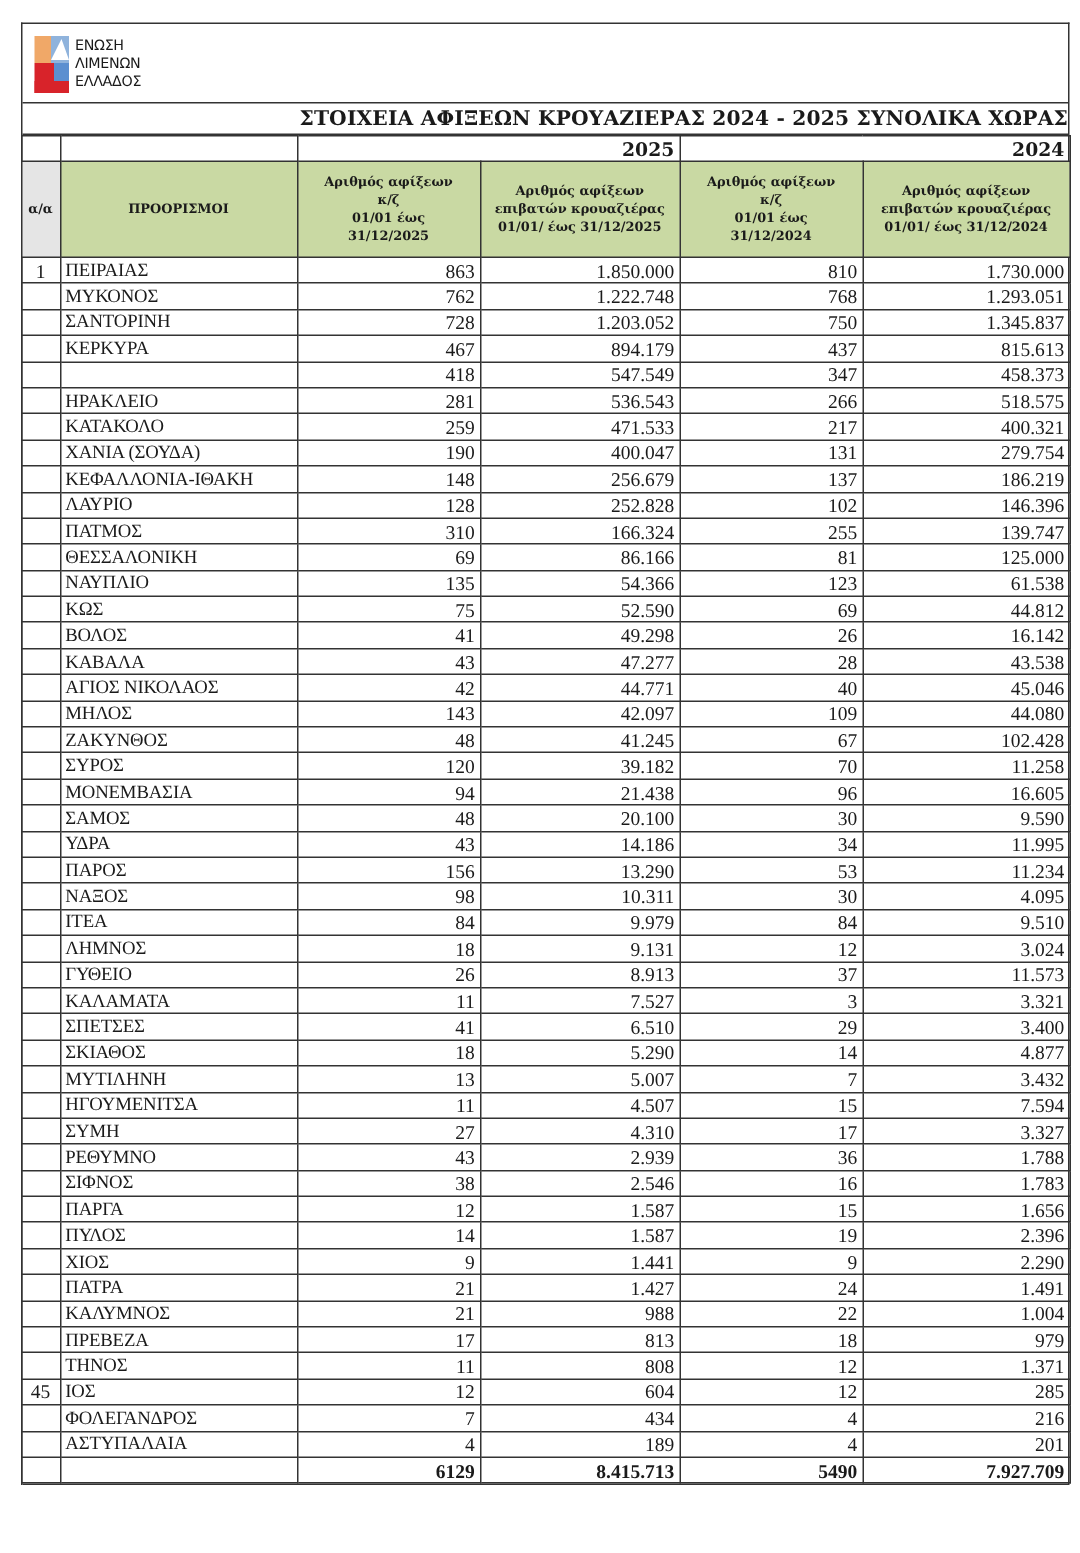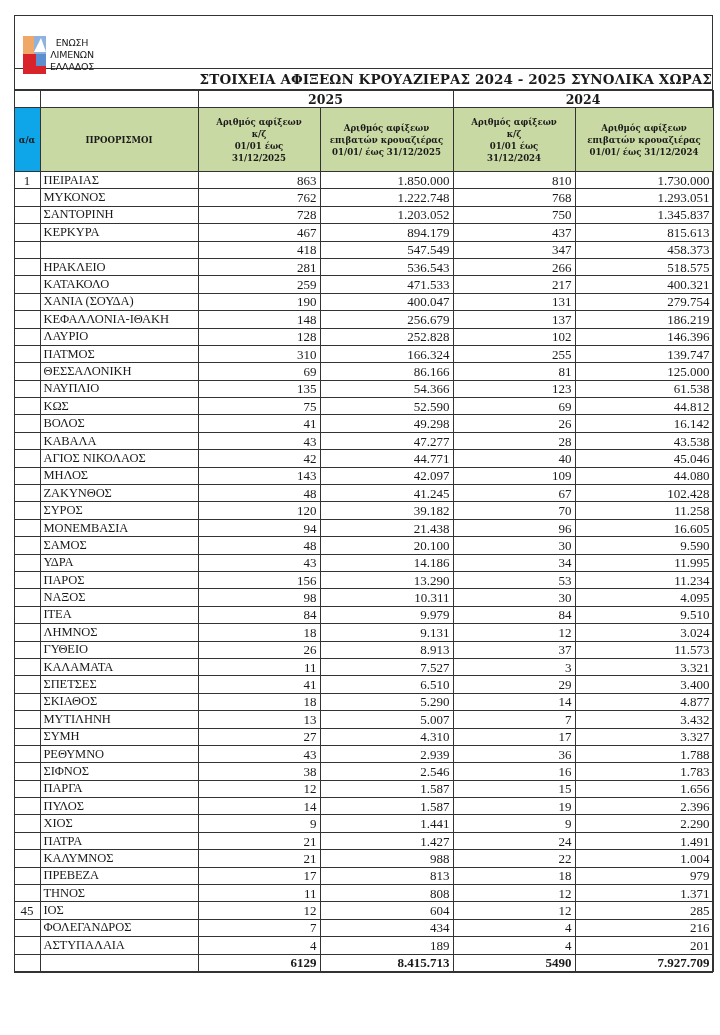--- a/index.html
+++ b/index.html
@@ -1,33 +1,33 @@
 <!DOCTYPE html>
 <html><head>
 <meta charset="utf-8">
 <style>
   html, body { margin:0; padding:0; background:#ffffff; }
   body { width:720px; height:1035px; position:relative; overflow:hidden;
          font-family:"DejaVu Serif", "Liberation Serif", serif; color:#1a1a1a; }
   .sheet { position:absolute; left:14px; top:15px; width:699px; border:1.5px solid #333; border-bottom:none; box-sizing:border-box; }
   .logo-row { height:52px; border-bottom:1.5px solid #333; position:relative; }
-  .logo { position:absolute; left:8px; top:17px; width:100px; height:44px; display:flex; align-items:center;text-align:center; }
+  .logo { position:absolute; left:8px; top:5px; width:100px; height:44px; display:flex; align-items:center; }
   .logo-mark { width:23px; height:38px; position:relative; margin-right:4px; }
   .lm-orange { position:absolute; left:0; top:0; width:11px; height:18px; background:#f0a868; }
   .lm-blue { position:absolute; left:11px; top:0; width:12px; height:18px; background:#8fb3dc; }
   .lm-sail { position:absolute; left:11px; top:2px; width:0; height:0; border-left:7px solid transparent; border-right:5px solid transparent; border-bottom:14px solid #ffffff; }
   .lm-red { position:absolute; left:0; top:18px; width:13px; height:20px; background:#d8232a; }
   .lm-blue2 { position:absolute; left:13px; top:18px; width:10px; height:20px; background:#5b8fd0; }
   .lm-red2 { position:absolute; left:0; top:30px; width:23px; height:8px; background:#d8232a; }
   .logo-text { font-family:"DejaVu Sans", "Liberation Sans", sans-serif; font-size:9.5px; line-height:12px; color:#1a1a1a; letter-spacing:-0.2px; }
   .title-row { height:20px; border-bottom:1.5px solid #333; text-align:right; font-weight:bold; font-size:13.5px; line-height:20px; letter-spacing:0.1px; }
   table { border-collapse:collapse; width:699px; margin-left:-1.5px; table-layout:fixed; }
   td, th { border:1px solid #333; padding:0 3px; box-sizing:border-box; }
   col.c0 { width:26px; } col.c1 { width:158px; } col.c2 { width:122px; } col.c3 { width:133px; } col.c4 { width:122px; } col.c5 { width:138px; }
-  .year-row td { height:17px; text-align:center; font-weight:bold; font-size:12.5px; line-height:15px; }
+  .year-row td { height:17px; text-align:right; font-weight:bold; font-size:12.5px; line-height:15px; }
   .head-row th { background:#c9d9a3; height:64px; font-size:8.6px; font-weight:bold; line-height:12px; text-align:center; padding:0 2px; }
   .data-row td { height:17.4px; font-family:"Liberation Serif", "DejaVu Serif", serif; font-size:13px; line-height:15px; white-space:nowrap; overflow:hidden; }
   .data-row td.num { text-align:right; }
   .data-row td.idx { text-align:center; padding:0; }
   .data-row td.name { font-size:12.5px; letter-spacing:-0.1px; }
   .total-row td { font-weight:bold; }
   .bottom-line { border-bottom:1.5px solid #333; }
 </style>
 </head>
 <body>
@@ -62,21 +62,21 @@
         <col class="c5">
     </colgroup>
     <tbody id="tbody">
       <tr class="year-row">
         <td></td>
         <td></td>
         <td colspan="2">2025</td>
         <td colspan="2">2024</td>
       </tr>
       <tr class="head-row">
-        <th style="background: #0ea5e9;">α/α</th>
+        <th style="background: #e5e5e5;">α/α</th>
         <th style="background: rgb(201, 217, 163);">ΠΡΟΟΡΙΣΜΟΙ</th>
         <th style="background: rgb(201, 217, 163);">
           <div>Αριθμός αφίξεων</div>
           <div>κ/ζ</div>
           <div>01/01 έως</div>
           <div>31/12/2025</div>
         </th>
         <th style="background: rgb(201, 217, 163);">
           <div>Αριθμός αφίξεων</div>
           <div>επιβατών κρουαζιέρας</div>
@@ -345,20 +345,28 @@
         <tr class="data-row">
           <td class="idx"></td>
           <td class="name">ΜΥΤΙΛΗΝΗ</td>
           <td class="num">13</td>
           <td class="num">5.007</td>
           <td class="num">7</td>
           <td class="num">3.432</td>
         </tr>
         <tr class="data-row">
           <td class="idx"></td>
+          <td class="name">ΗΓΟΥΜΕΝΙΤΣΑ</td>
+          <td class="num">11</td>
+          <td class="num">4.507</td>
+          <td class="num">15</td>
+          <td class="num">7.594</td>
+        </tr>
+        <tr class="data-row">
+          <td class="idx"></td>
           <td class="name">ΣΥΜΗ</td>
           <td class="num">27</td>
           <td class="num">4.310</td>
           <td class="num">17</td>
           <td class="num">3.327</td>
         </tr>
         <tr class="data-row">
           <td class="idx"></td>
           <td class="name">ΡΕΘΥΜΝΟ</td>
           <td class="num">43</td>

